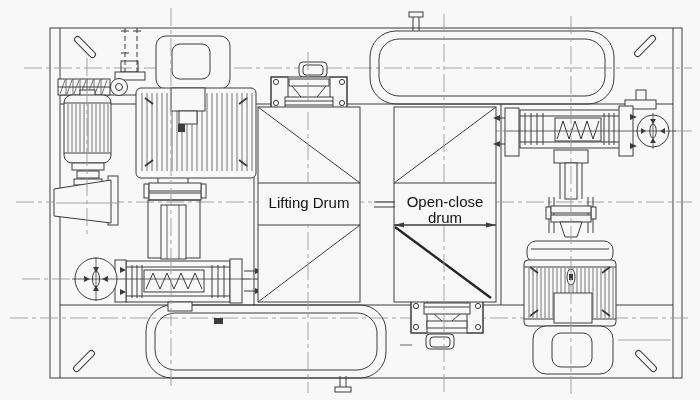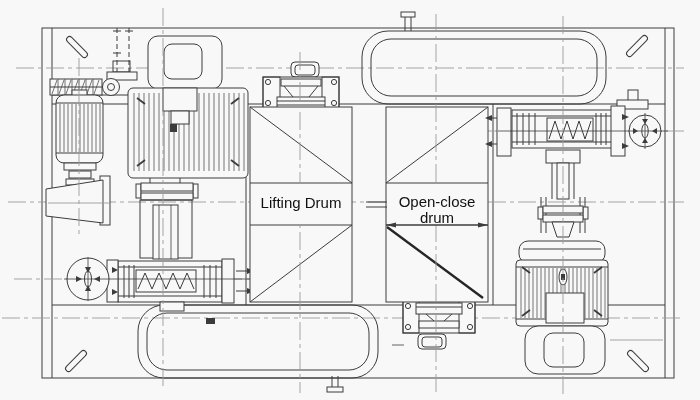--- a/index.html
+++ b/index.html
@@ -1,16 +1,16 @@
 <!DOCTYPE html>
 <html style="--background: #f8f8f8; --line: #3c3c3c; --line_strong: #262626; --centerline: #9b9b9b; --text: #111111;"><head>
 <meta charset="utf-8">
 <style>
   html,body{margin:0;padding:0;background:var(--background,#f8f8f8);}
-  .canvas{width:684px;height:400px;overflow:hidden;background:var(--background,#f8f8f8);}
+  .canvas{width:684px;height:400px;overflow:hidden;background:var(--background,#f8f8f8);margin-left:8px;}
   svg{display:block}
   .ln{fill:none;stroke:var(--line,#3c3c3c);stroke-width:1}
   .lnf{fill:var(--background,#f8f8f8);stroke:var(--line,#3c3c3c);stroke-width:1}
   .fin{fill:none;stroke:var(--line,#3c3c3c);stroke-width:.7}
   .thin{fill:none;stroke:var(--line,#3c3c3c);stroke-width:.8}
   .tk{fill:none;stroke:var(--line,#3c3c3c);stroke-width:1.8}
   .thk{fill:none;stroke:var(--line_strong,#262626);stroke-width:2.4}
   .cl{fill:none;stroke:var(--centerline,#9b9b9b);stroke-width:.9;stroke-dasharray:18 4 4 4}
   .cls{fill:none;stroke:var(--centerline,#9b9b9b);stroke-width:.9}
   .dash{fill:none;stroke:var(--line,#3c3c3c);stroke-width:1;stroke-dasharray:5 3}

